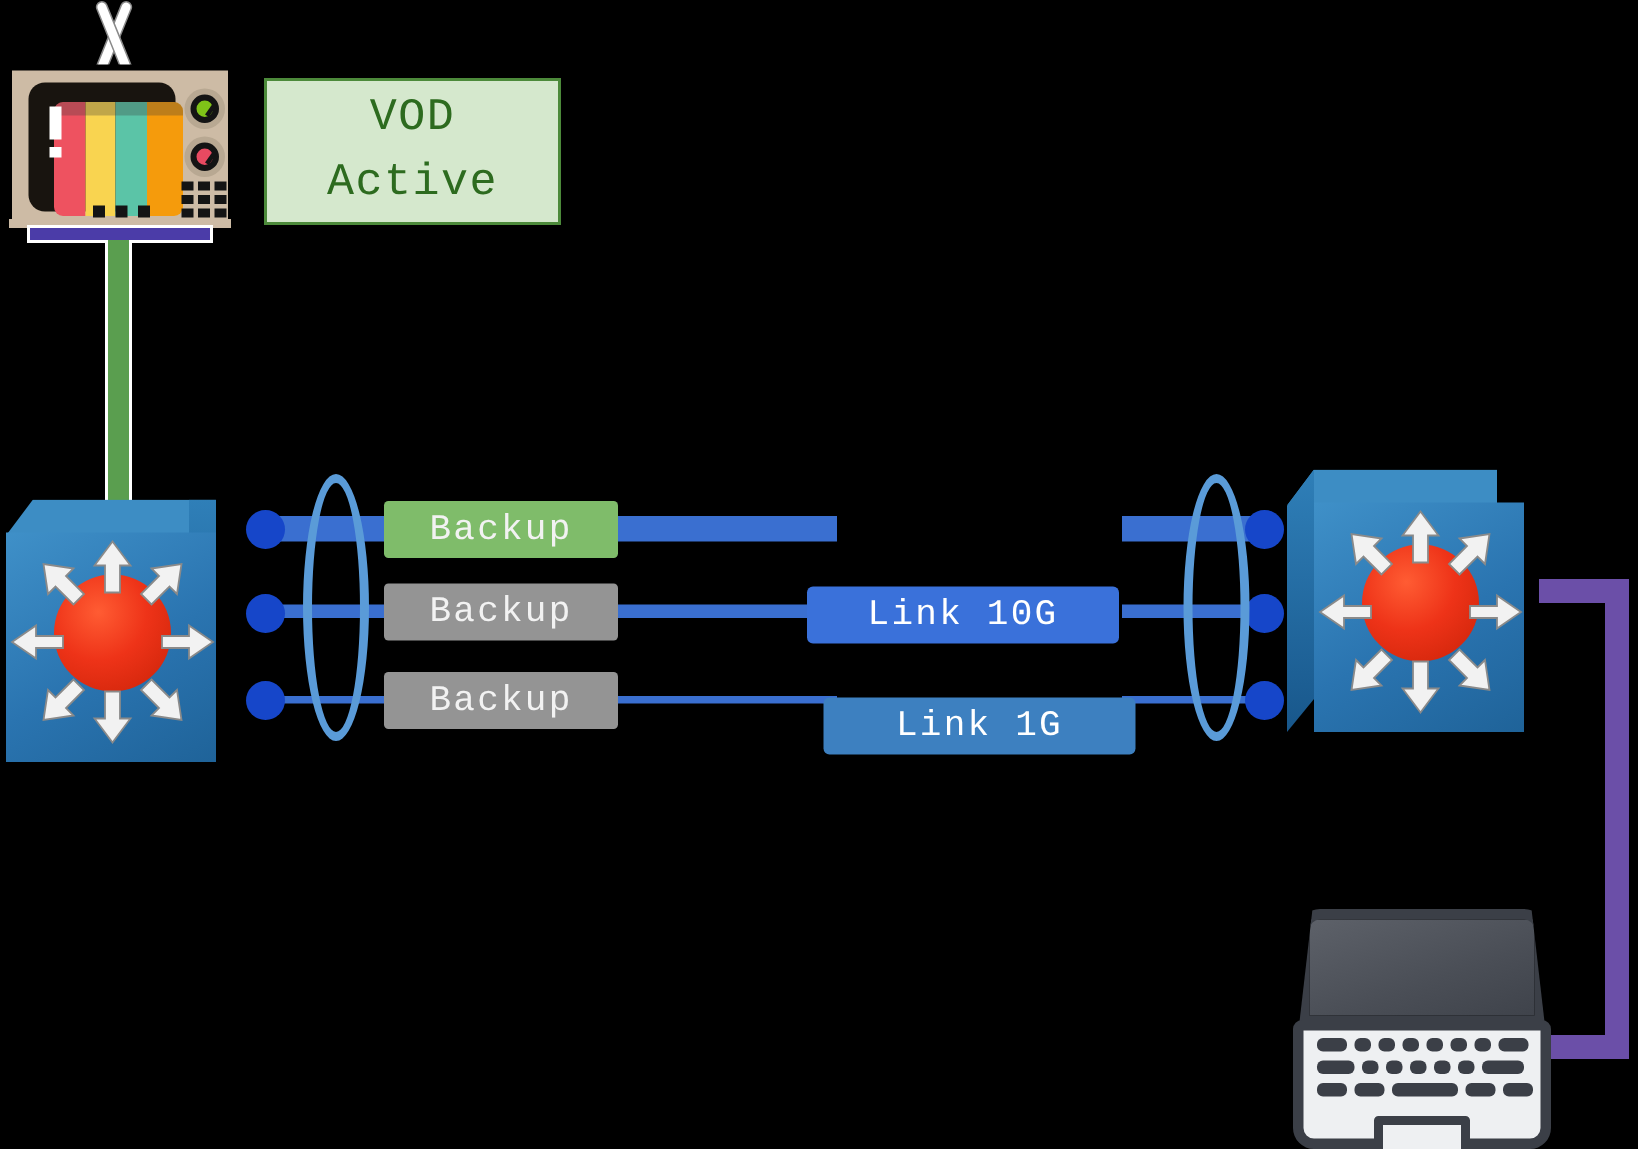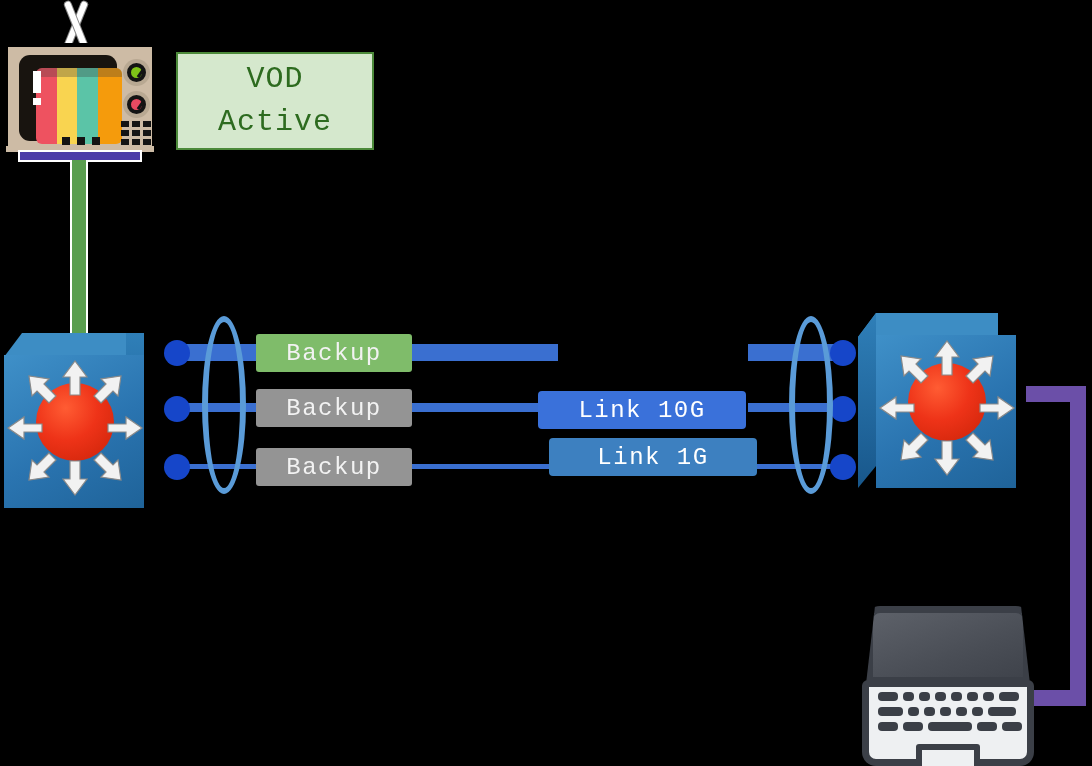--- a/index.html
+++ b/index.html
@@ -222,21 +222,21 @@
   .link-badge {
     width: 208px; height: 38px;
     border-radius: 4px;
     display: flex; align-items: center; justify-content: center;
     color: #ffffff;
     font-size: 24px;
     letter-spacing: 1.5px;
   }
   #link-1 { left: 549px; top: 334px; background: #1a4fc4; }
   #link-2 { left: 538px; top: 391px; background: #3a71da; }
-  #link-3 { left: 549px; top: 438px; background: #3d80c0; }
+  #link-3 { left: 549px; top: 465px; background: #3d80c0; }
 
   
   .pcable { background: #6b4fa8; }
   #pcable-h1 { left: 1026px; top: 386px; width: 60px;  height: 16px; }
   #pcable-v  { left: 1070px; top: 386px; width: 16px;  height: 320px; }
   #pcable-h2 { left: 1000px; top: 690px; width: 86px;  height: 16px; }
 
   
   #laptop { left: 862px; top: 606px; width: 172px; height: 160px; }
   #lt-lid {

